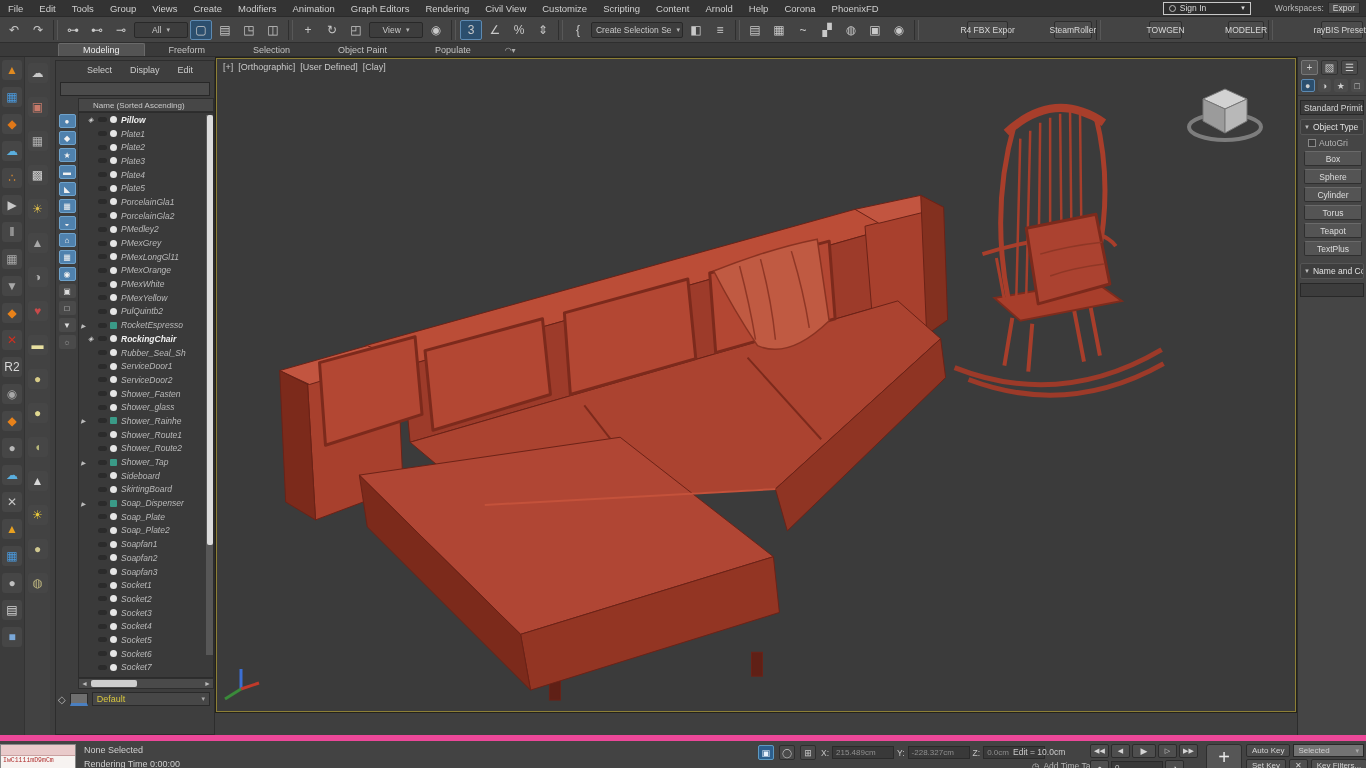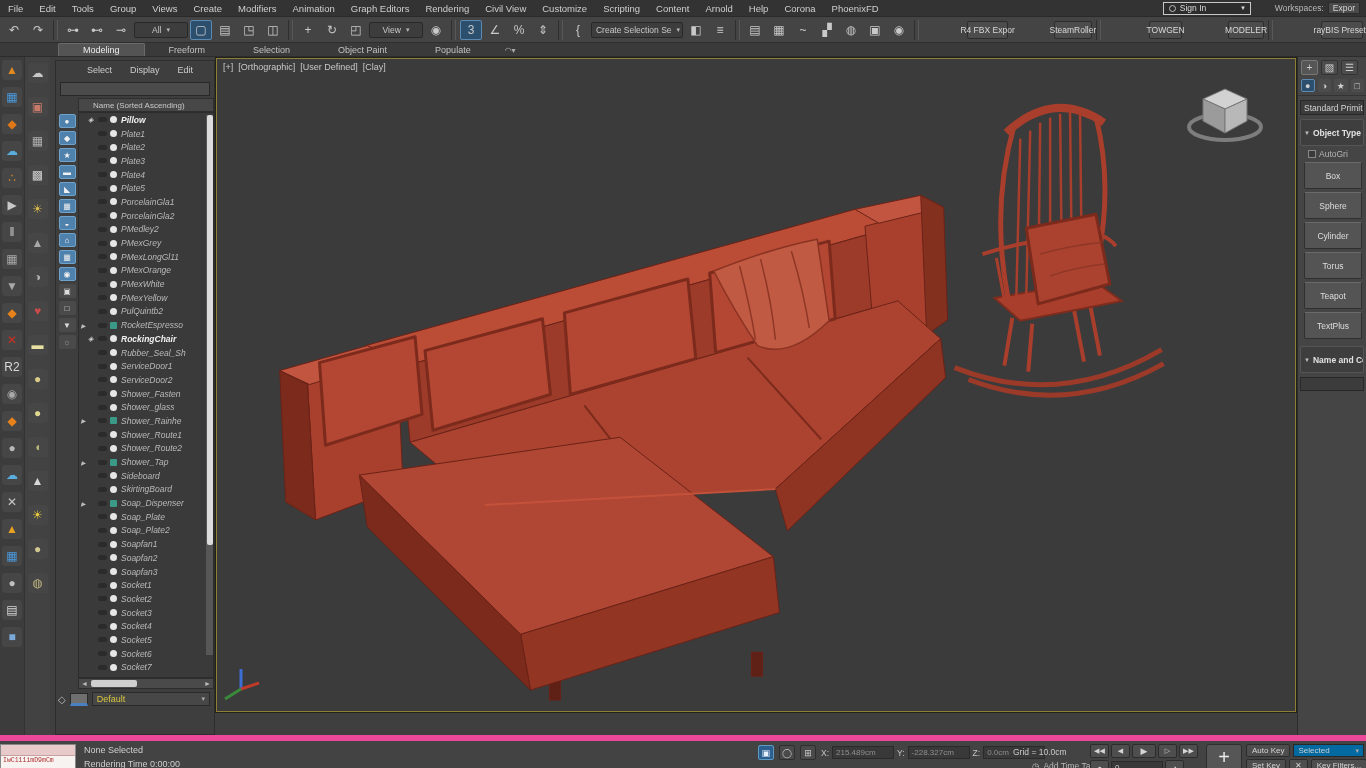--- a/index.html
+++ b/index.html
@@ -92,27 +92,27 @@
   #cp-tabs{display:flex;gap:3px;padding:3px 2px 2px 3px;}
   .cptab{width:17px;height:15px;background:#4c4c4c;border:1px solid #333;color:#cfcfcf;font-size:10px;
     display:flex;align-items:center;justify-content:center;border-radius:2px;}
   .cptab.act{background:#565656;border-color:#777;}
   #cp-cats{display:flex;gap:3px;padding:2px 2px 3px 3px;border-bottom:1px solid #333;}
   .cpcat{width:14px;height:13px;background:#4c4c4c;color:#cfcfcf;font-size:9px;display:flex;
     align-items:center;justify-content:center;border-radius:2px;}
   .cpcat.act{background:#2c4f6e;border:1px solid #5d8ab2;}
   #cp-dd{margin:4px 2px;height:15px;background:#3c3c3c;border:1px solid #282828;color:#d5d5d5;
     font-size:8.5px;display:flex;align-items:center;padding:0 3px;white-space:nowrap;overflow:hidden;}
-  .rollout{margin:3px 2px 0;height:27px;background:#3e3e3e;border:1px solid #555;border-radius:2px;
-    font-size:8.5px;color:#e2e2e2;font-weight:bold;display:flex;align-items:center;padding:0 3px;gap:3px;white-space:nowrap;overflow:hidden;}
+  .rollout{margin:3px 2px 0;height:16px;background:#3e3e3e;border:1px solid #555;border-radius:2px;
+    font-size:8.5px;color:#e2e2e2;font-weight:normal;display:flex;align-items:center;padding:0 3px;gap:3px;white-space:nowrap;overflow:hidden;}
   .rollout .rarr{font-size:6px;color:#bbb;}
   #cp-autogrid{font-size:8.5px;color:#b5b5b5;display:flex;align-items:center;gap:3px;margin:3px 0 2px 10px;}
   #cp-autogrid .cb{width:8px;height:8px;border:1px solid #888;background:#3a3a3a;}
   #cp-buttons{display:flex;flex-direction:column;gap:3px;padding:1px 4px 4px 6px;}
-  .cpbtn{height:27px;background:#545454;border:1px solid #2f2f2f;border-top-color:#6a6a6a;border-radius:2px;
+  .cpbtn{height:15px;background:#545454;border:1px solid #2f2f2f;border-top-color:#6a6a6a;border-radius:2px;
     color:#dedede;font-size:8.5px;display:flex;align-items:center;justify-content:center;white-space:nowrap;overflow:hidden;}
   #cp-namefield{margin:4px 2px;height:14px;background:#3c3c3c;border:1px solid #282828;}
   
   #trackstrip{position:absolute;left:216px;top:714px;width:1081px;height:21px;background:#3f3f3f;}
   #statusbar{position:absolute;left:0;top:735px;width:1366px;height:51px;background:#434343;border-top:6px solid #ec4899;}
   #listener{position:absolute;left:0;top:3px;width:76px;height:30px;border:1px solid #888;}
   #listener .ltop{height:11px;background:#e9caca;border-bottom:1px solid #c9a0a0;}
   #listener .lbot{height:17px;background:#f7f3f1;font-family:"Liberation Mono",monospace;font-size:6.5px;
     color:#b03030;padding:1px 2px;overflow:hidden;white-space:nowrap;}
   #statusmsgs{position:absolute;left:84px;top:2px;font-size:9px;color:#cfcfcf;line-height:14px;}
@@ -132,21 +132,21 @@
   .pbtn.play{min-width:24px;font-size:9px;}
   #pb-bot{display:flex;gap:2px;margin-top:2px;align-items:center;}
   #framefield{width:52px;height:12px;background:#393939;border:1px solid #2a2a2a;color:#cfcfcf;
     font-size:8px;display:flex;align-items:center;padding:0 3px;}
   #bigplus{position:absolute;left:1206px;top:3px;width:36px;height:27px;background:#565656;border:1px solid #2e2e2e;
     border-radius:3px;color:#e8e8e8;font-size:20px;display:flex;align-items:center;justify-content:center;}
   #keybox{position:absolute;left:1246px;top:3px;width:118px;}
   .krow{display:flex;gap:3px;margin-bottom:2px;}
   .kbtn{height:13px;background:#4e4e4e;border:1px solid #2c2c2c;color:#d5d5d5;font-size:8px;
     display:flex;align-items:center;justify-content:center;padding:0 5px;border-radius:2px;white-space:nowrap;}
-  .kdd{flex:1;height:13px;background:#0369a1;border:1px solid #282828;color:#cfcfcf;font-size:8px;
+  .kdd{flex:1;height:13px;background:#737373;border:1px solid #282828;color:#cfcfcf;font-size:8px;
     display:flex;align-items:center;padding:0 4px;}
   .kdd::after{content:"▾";margin-left:auto;font-size:7px;color:#aaa;}
 </style>
 </head>
 <body>
 
 <div id="menubar">
   <div style="display:flex;align-items:center;text-align:right;">
 
   <span class="mitem">File</span>
@@ -1008,21 +1008,21 @@
       </span>
     <span class="coord">
       <span>X:</span>
       <span class="cfield">215.489cm</span>
       <span>Y:</span>
       <span class="cfield">-228.327cm</span>
       <span>Z:</span>
       <span class="cfield">0.0cm</span>
     </span>
   </div>
-  <div id="sb-grid">Grid = 10.0cm</div>
+  <div id="sb-grid">Edit = 10.0cm</div>
   <div id="sb-timetag">
     <span>◷</span>
     <span>Add Time Tag</span>
   </div>
 
   <div id="playback">
     <div id="pb-top">
 
     <span class="pbtn">
           <span>◀◀</span>

